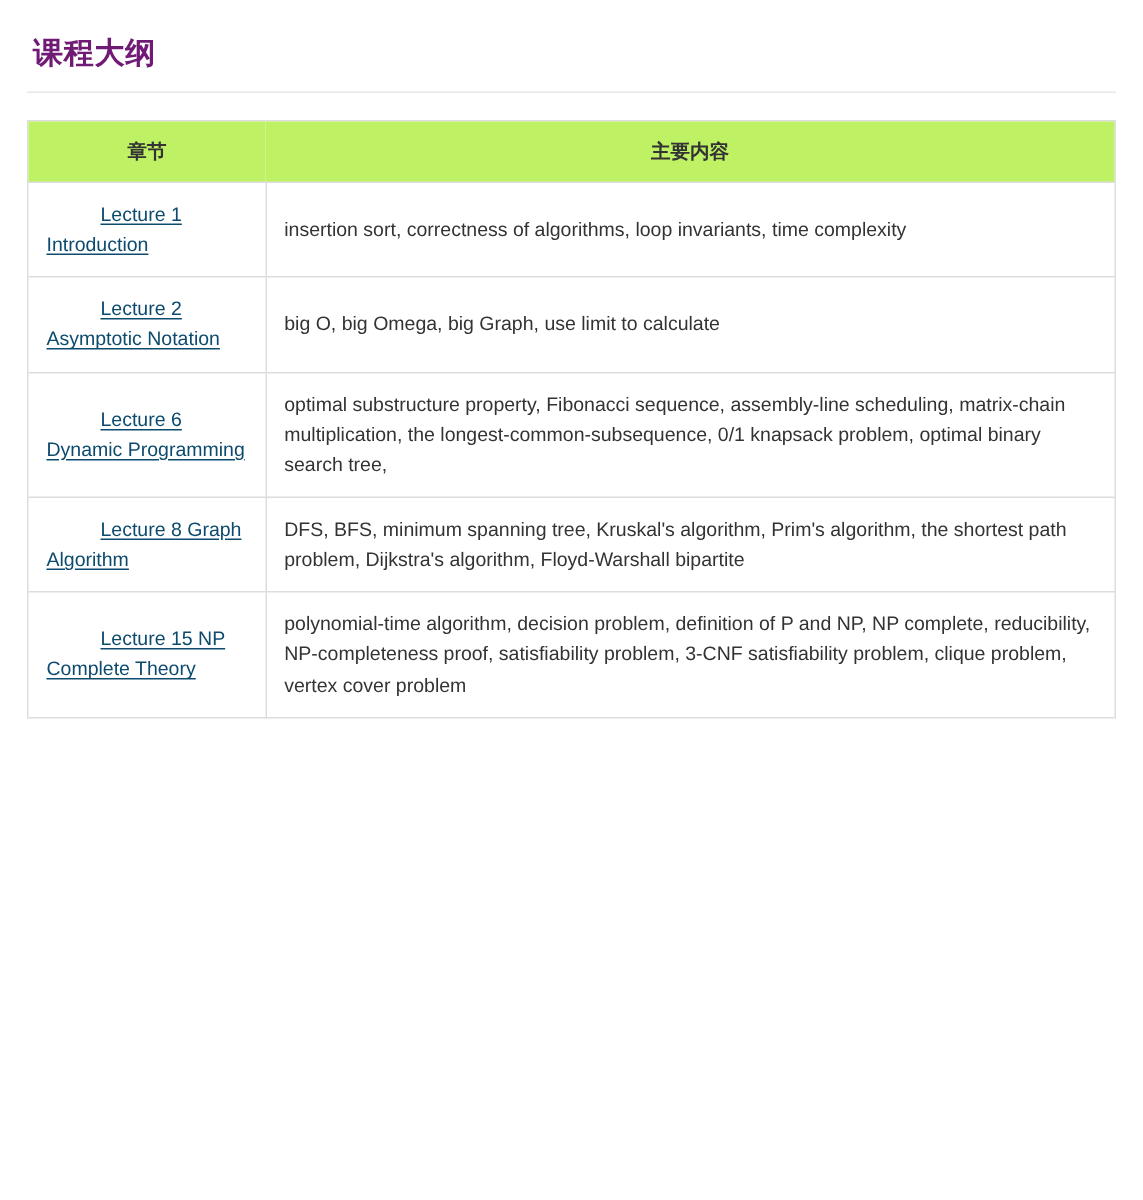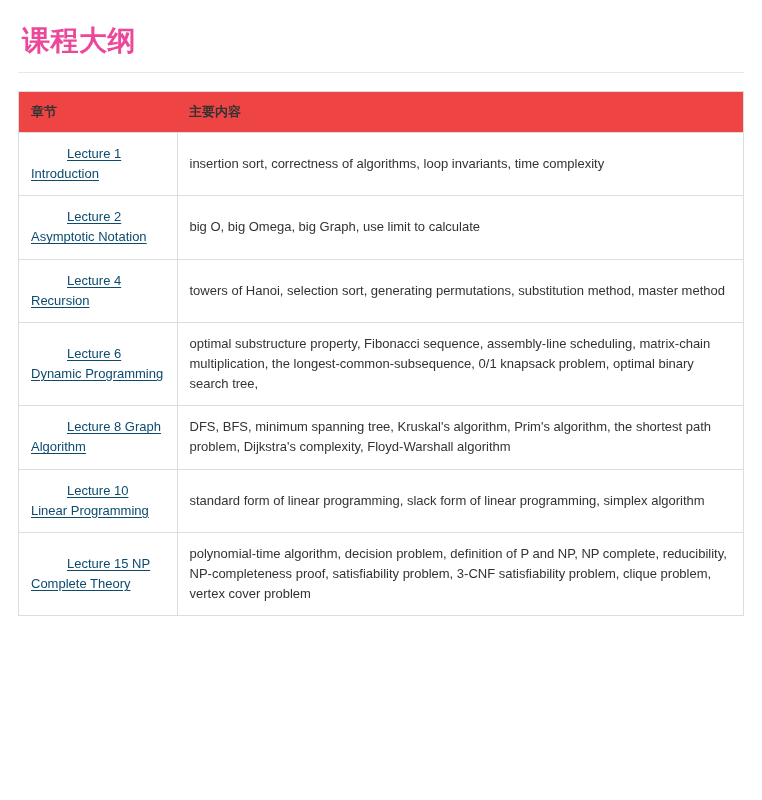--- a/index.html
+++ b/index.html
@@ -13,23 +13,23 @@
     font-family: "Liberation Sans", sans-serif;
     color: #333333;
     -webkit-font-smoothing: antialiased;
   }
   .page {
     width: 762px;
     box-sizing: border-box;
     padding: 0;
   }
   .page-title {
-    font-size: 28px;
+    font-size: 20px;
     font-weight: bold;
-    color: #ec4899;
+    color: #701a75;
     margin: 22px 0 0 22px;
     padding-bottom: 12px;
     letter-spacing: 0.5px;
   }
   .title-rule {
     border: none;
     border-top: 1px solid #e7e7e7;
     margin: 0 18px 0 18px;
   }
   .table-wrap {
@@ -38,22 +38,22 @@
     border-bottom: none;
     box-sizing: border-box;
   }
   table.syllabus {
     border-collapse: collapse;
     width: 100%;
     table-layout: fixed;
     font-size: 13px;
   }
   table.syllabus thead th {
-    background: #ef4444;
-    text-align: left;
+    background: #bef264;
+    text-align: center;
     font-weight: bold;
     font-size: 13px;
     color: #333333;
     padding: 11px 12px;
     border-bottom: 1px solid #dddddd;
     vertical-align: middle;
     font-family: Liberation Mono, monospace;
   }
   table.syllabus col.col-chapter { width: 158px; }
   table.syllabus col.col-content { width: auto; }
@@ -107,34 +107,26 @@
       <tbody id="syllabus-body">
           <tr>
             <td class="chapter-cell"><a>Lecture 1 Introduction</a></td>
             <td class="content-cell">insertion sort, correctness of algorithms, loop invariants, time complexity</td>
           </tr>
           <tr>
             <td class="chapter-cell"><a>Lecture 2 Asymptotic Notation</a></td>
             <td class="content-cell">big O, big Omega, big Graph, use limit to calculate</td>
           </tr>
           <tr>
-            <td class="chapter-cell"><a>Lecture 4 Recursion</a></td>
-            <td class="content-cell">towers of Hanoi, selection sort, generating permutations, substitution method, master method</td>
-          </tr>
-          <tr>
             <td class="chapter-cell"><a>Lecture 6 Dynamic Programming</a></td>
             <td class="content-cell">optimal substructure property, Fibonacci sequence, assembly-line scheduling, matrix-chain multiplication, the longest-common-subsequence, 0/1 knapsack problem, optimal binary search tree,</td>
           </tr>
           <tr>
             <td class="chapter-cell"><a>Lecture 8 Graph Algorithm</a></td>
-            <td class="content-cell">DFS, BFS, minimum spanning tree, Kruskal's algorithm, Prim's algorithm, the shortest path problem, Dijkstra's complexity, Floyd-Warshall algorithm</td>
-          </tr>
-          <tr>
-            <td class="chapter-cell"><a>Lecture 10 Linear Programming</a></td>
-            <td class="content-cell">standard form of linear programming, slack form of linear programming, simplex algorithm</td>
+            <td class="content-cell">DFS, BFS, minimum spanning tree, Kruskal's algorithm, Prim's algorithm, the shortest path problem, Dijkstra's algorithm, Floyd-Warshall bipartite</td>
           </tr>
           <tr>
             <td class="chapter-cell"><a>Lecture 15 NP Complete Theory</a></td>
             <td class="content-cell">polynomial-time algorithm, decision problem, definition of P and NP, NP complete, reducibility, NP-completeness proof, satisfiability problem, 3-CNF satisfiability problem, clique problem, vertex cover problem</td>
           </tr>
         </tbody>
     </table>
   </div>
 
 </div>

